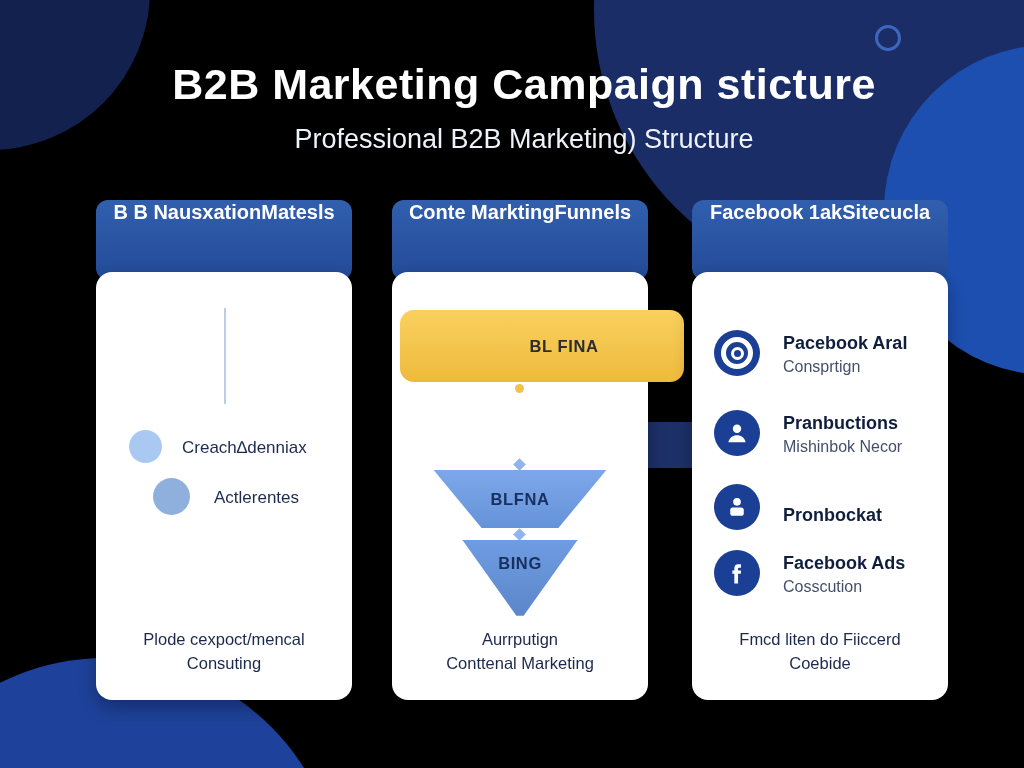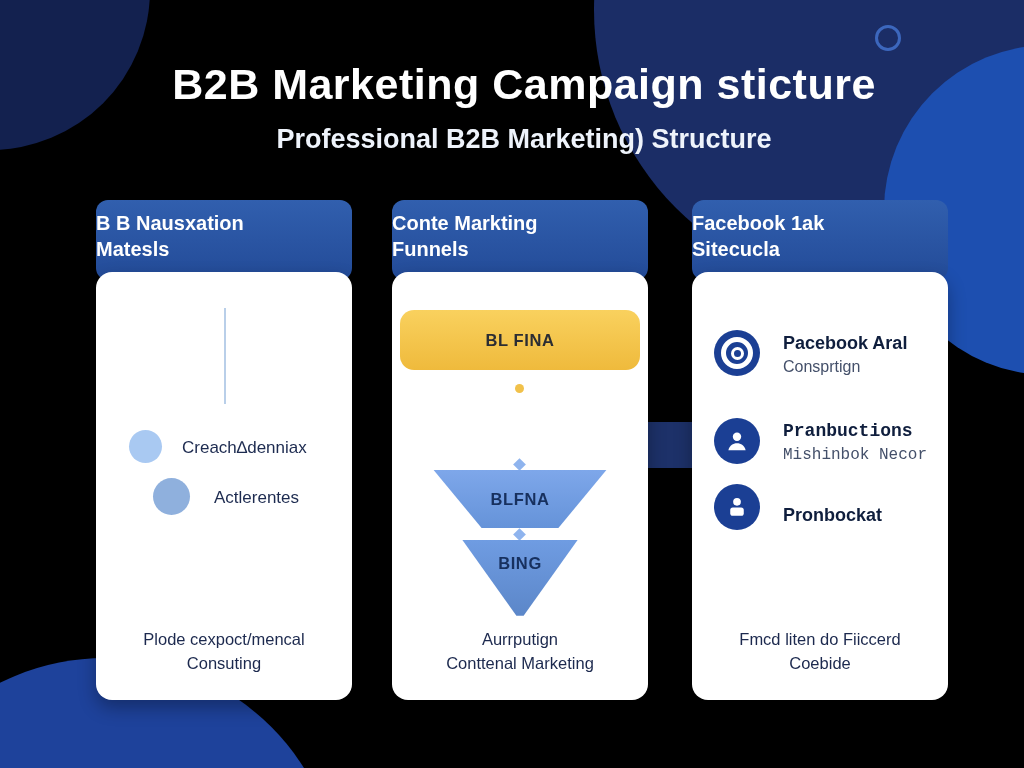--- a/index.html
+++ b/index.html
@@ -14,32 +14,32 @@
   .decor-topright-dark { width:560px; height:560px; right:-130px; top:-270px; background:#1b2d66; }
   .decor-topright-bright { width:330px; height:330px; right:-190px; top:45px; background:#1d4fb0; }
   .decor-ring { width:20px; height:20px; left:875px; top:25px; border:3px solid #3c67bd; background:transparent; }
   .decor-bottomleft { width:470px; height:470px; left:-130px; bottom:-360px; background:#1e429b; }
   .connector-band { position:absolute; left:648px; top:422px; width:48px; height:46px; background:#1d3169; }
 
   
   .page-header { position:absolute; top:60px; left:0; width:100%; text-align:center;
                  padding-left:24px; box-sizing:border-box; z-index:2; }
   .page-title { font-size:43px; font-weight:bold; color:#ffffff; letter-spacing:.5px; }
-  .page-subtitle { margin-top:15px; font-size:27px; font-weight:700; color:#eef3fb; }
+  .page-subtitle { margin-top:15px; font-size:27px; font-weight:400; color:#eef3fb; }
 
   
   .card { position:absolute; top:200px; width:256px; z-index:2; }
   .card-left   { left:96px; }
   .card-middle { left:392px;border-radius:23px; }
   .card-right  { left:692px; }
   .card-header {
     height:80px; border-radius:12px; box-sizing:border-box;
     background:linear-gradient(180deg,#315fae,#234b98);
     color:#fff; font-weight:bold; font-size:20px; line-height:1.28;
-    display:flex; flex-direction:column; justify-content:center; text-align:left;
+    display:flex; flex-direction:row; justify-content:center; text-align:right;
     padding-bottom:6px;
   }
   .card-body {
     position:relative; margin-top:-8px; height:428px;
     background:#ffffff; border-radius:16px;
     box-shadow:0 8px 18px rgba(0,0,0,.30);
   }
   .caption { position:absolute; left:0; right:0; top:356px; text-align:center;
              color:#1c294e; font-size:16.5px; line-height:1.45; }
 
@@ -49,37 +49,37 @@
   .dot1 { left:33px; top:158px; width:33px; height:33px; background:#a9c9f2; }
   .dot2 { left:57px; top:206px; width:37px; height:37px; background:#8fb0dd; }
   .dotrow-label { position:absolute; font-size:17px; color:#1d2b50; line-height:28px; }
   .lbl1 { left:86px;  top:162px; }
   .lbl2 { left:118px; top:212px; }
 
   
   .seg { position:absolute; left:8px; width:240px; display:flex; align-items:center;
          justify-content:center; color:#20304f; font-weight:600; font-size:16.5px;
          letter-spacing:.6px; }
-  .seg1 { top:38px;  height:60px; border-radius:14px;
-          background:linear-gradient(180deg,#f9d15e,#efba3c); color:#2b2d33; }
+  .seg1 { top:38px;  height:72px; border-radius:14px;
+          background:linear-gradient(180deg,#f9d15e,#efba3c); color:#2b2d33;padding-left:44px; }
   .seg2 { top:122px; height:64px; clip-path:polygon(3% 0,97% 0,73% 100%,27% 100%);
           background:linear-gradient(180deg,#86afef,#6e9ce5); color:#17305e; }
   .seg3 { top:198px; height:58px; clip-path:polygon(14% 0,86% 0,66% 100%,34% 100%);
           background:linear-gradient(180deg,#7ea7ea,#6593d9); color:#17305e; }
   .seg4 { top:268px; height:78px; clip-path:polygon(26% 0,74% 0,51.5% 97%,48.5% 97%);
           background:linear-gradient(180deg,#6f9ce2,#5b86c8); color:#17305e;
           align-items:flex-start; padding-top:14px; box-sizing:border-box; }
   .fdot { position:absolute; left:123px; width:9px; height:9px; }
   .fdot-yellow { top:112px; border-radius:50%; background:#f1c14a; }
   .fdot-blue1  { top:188px; background:#8fb4ee; transform:rotate(45deg); }
   .fdot-blue2  { top:258px; background:#8fb4ee; transform:rotate(45deg); }
 
   
   .r-row { position:absolute; left:22px; right:12px; display:flex; gap:23px; align-items:flex-end; }
-  .r1 { top:58px; }  .r2 { top:146px;font-family:Liberation Mono, monospace; }  .r3 { top:212px; }  .r4 { top:278px; }
+  .r1 { top:58px; }  .r2 { top:138px; }  .r3 { top:212px; }  .r4 { top:278px; }
   .icn { width:46px; height:46px; border-radius:50%; background:#1b3f94; flex:0 0 46px;
          display:flex; align-items:center; justify-content:center; }
   .t1 { width:24px; height:24px; border:5px solid #fff; border-radius:50%;
         display:flex; align-items:center; justify-content:center; box-sizing:content-box; }
   .t1 { width:22px; height:22px; }
   .t2 { width:7px; height:7px; border:3px solid #fff; border-radius:50%; }
   .r-title { font-size:18px; font-weight:bold; color:#0f1e3d; line-height:1.2; }
   .r-sub   { font-size:16px; color:#44506a; margin-top:3px; }
 </style>
 </head>
@@ -180,20 +180,31 @@
             <circle cx="12" cy="7.6" r="3.3" fill="#ffffff"></circle>
             <rect x="6.2" y="12.4" width="11.6" height="7.2" rx="2.2" fill="#ffffff"></rect>
           </svg>
         </div>
         <div>
           <div class="r-title">Pronbockat</div>
           <div class="r-sub"></div>
         </div>
       </div>
 
+      <div class="r-row r4">
+        <div class="icn">
+          <svg width="28" height="28" viewBox="0 0 24 24">
+            <path fill="#ffffff" d="M15.3 12.6h-2.4V21h-3.2v-8.4H8V9.9h1.7V8.1c0-2.1 1.1-3.5 3.4-3.5h2.3v2.8h-1.6c-.8 0-.9.4-.9 1v1.5h2.6z"></path>
+          </svg>
+        </div>
+        <div>
+          <div class="r-title">Facebook Ads</div>
+          <div class="r-sub">Cosscution</div>
+        </div>
+      </div>
 
       <div class="caption">
         <div>Fmcd liten do Fiiccerd</div>
         <div>Coebide</div>
       </div>
     </div>
   </div>
 
 </div>
 

